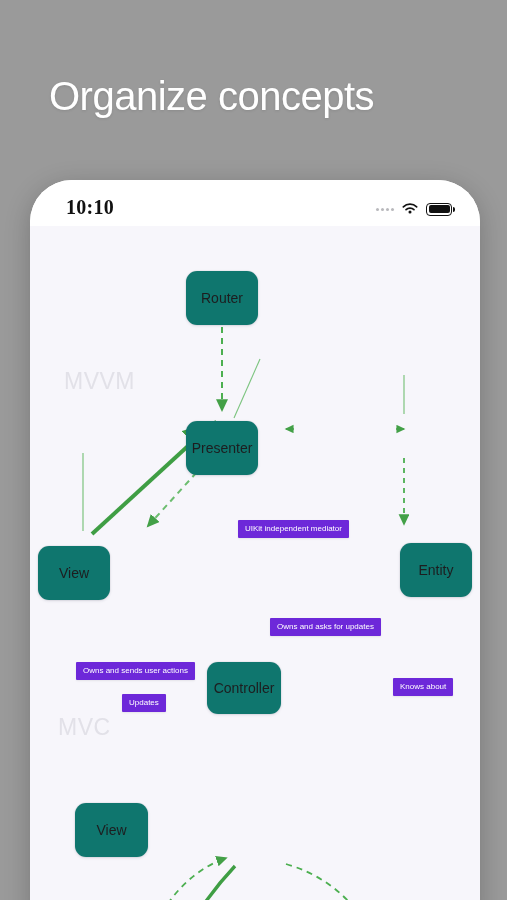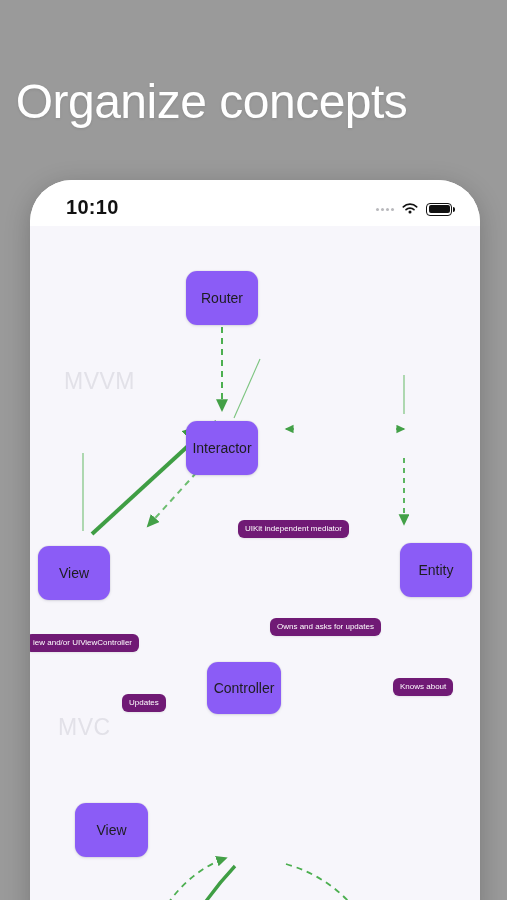--- a/index.html
+++ b/index.html
@@ -5,33 +5,34 @@
   html,body{margin:0;padding:0;}
   body{
     width:507px;height:900px;overflow:hidden;
     background:#9a9a9a;
     font-family:"Liberation Sans","DejaVu Sans",sans-serif;
     position:relative;
   }
   #headline{
     position:absolute;left:0;top:74px;width:423px;
     text-align:center;color:#ffffff;
-    font-size:48px;font-weight:400;letter-spacing:-0.5px;
+    font-size:40px;font-weight:400;letter-spacing:-0.5px;
     text-shadow:0 1px 3px rgba(0,0,0,.10);
   }
   #phone{
     position:absolute;left:30px;top:180px;width:450px;height:740px;
     background:#ffffff;
     border-radius:42px 42px 0 0;
     box-shadow:0 6px 26px rgba(0,0,0,.22);
     overflow:hidden;
   }
   #statusbar{
     position:absolute;left:0;top:0;width:450px;height:60px;
     background:#ffffff;
+    font-family:Liberation Serif, serif;
   }
   #clock{
     position:absolute;left:36px;top:16px;
     font-size:20px;font-weight:700;color:#111;letter-spacing:0.3px;
   }
   #statusicons{
     position:absolute;right:28px;top:18px;height:22px;
     display:flex;align-items:center;gap:7px;
   }
   .dots{display:flex;align-items:center;gap:2px;}
@@ -48,27 +49,27 @@
     position:absolute;left:0;top:46px;width:450px;height:694px;
     background:#f7f6fb;overflow:hidden;
   }
   #edges{position:absolute;left:0;top:0;width:450px;height:694px;}
 
   .secname{
     position:absolute;color:#e2e1e8;font-size:23px;font-weight:400;
     letter-spacing:0.5px;user-select:none;
   }
   .node{
-    position:absolute;background:#8b5cf6;border-radius:11px;
+    position:absolute;background:#0f766e;border-radius:11px;
     box-shadow:0 1px 3px rgba(30,30,60,.13),0 0 0 .7px rgba(0,0,0,.045);
     display:flex;align-items:center;justify-content:center;
     color:#1d1d1f;font-size:14px;
   }
   .pill{
-    position:absolute;background:#701a75;border-radius:6px;
+    position:absolute;background:#6d28d9;border-radius:1px;
     color:#ffffff;font-size:8px;line-height:1;
     padding:5px 7px;white-space:nowrap;
     display:flex;align-items:center;justify-content:center;
     box-shadow:0 1px 2px rgba(0,0,0,.08);
   }
 </style>
 </head>
 <body>
 
 <div id="headline">Organize concepts</div>
@@ -132,27 +133,27 @@
 
       <path d="M338,790 L122,790" stroke="#4caf50" stroke-width="1.8" fill="none" stroke-dasharray="7,6" marker-end="url(#ah)"></path>
 
       <path d="M112,818 L336,818" stroke="#3f9e44" stroke-width="2.6" fill="none" marker-end="url(#ahl)"></path>
     </svg>
 
     <div class="secname" style="left:34px;top:142px;">MVVM</div>
     <div class="secname" style="left:28px;top:488px;">MVC</div>
 
     <div class="node" style="left:156px;top:45px;width:72px;height:54px;">Router</div>
-    <div class="node" style="left:156px;top:195px;width:72px;height:54px;">Interactor</div>
+    <div class="node" style="left:156px;top:195px;width:72px;height:54px;">Presenter</div>
     <div class="node" style="left:370px;top:317px;width:72px;height:54px;">Entity</div>
     <div class="node" style="left:8px;top:320px;width:72px;height:54px;">View</div>
 
     <div class="node" style="left:177px;top:436px;width:74px;height:52px;">Controller</div>
     <div class="node" style="left:45px;top:577px;width:73px;height:54px;">View</div>
 
     <div class="pill" style="left:208px;top:294px;">UIKit independent mediator</div>
     <div class="pill" style="left:240px;top:392px;">Owns and asks for updates</div>
-    <div class="pill" style="left:-4px;top:408px;">iew and/or UIViewController</div>
+    <div class="pill" style="left:46px;top:436px;">Owns and sends user actions</div>
     <div class="pill" style="left:92px;top:468px;text-align:center;">Updates</div>
     <div class="pill" style="left:363px;top:452px;">Knows about</div>
 
   </div>
 </div>
 
 </body></html>

